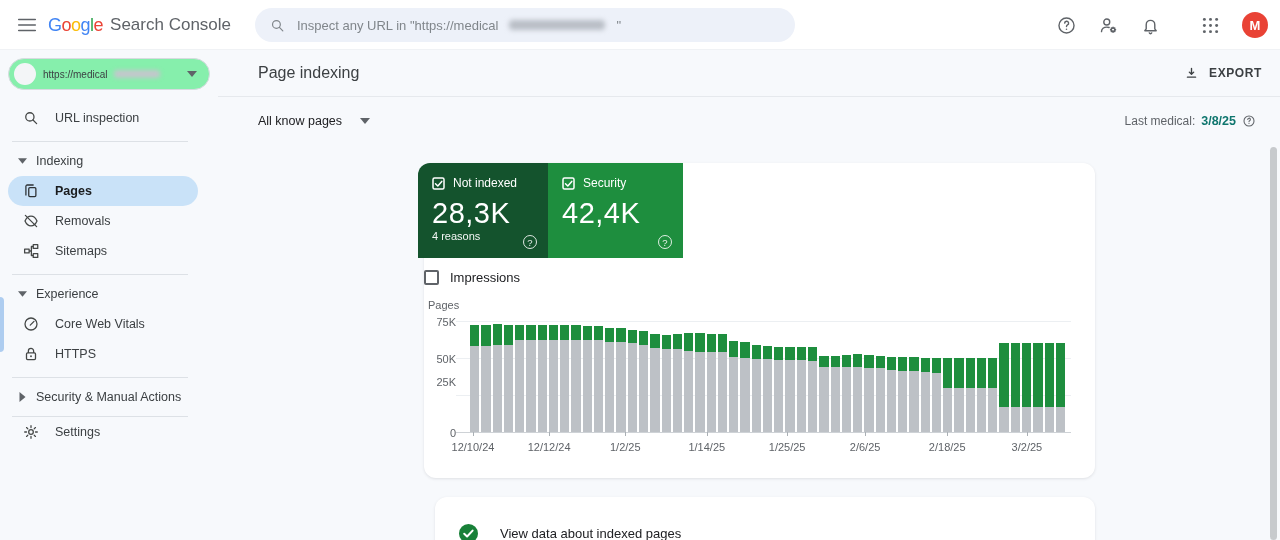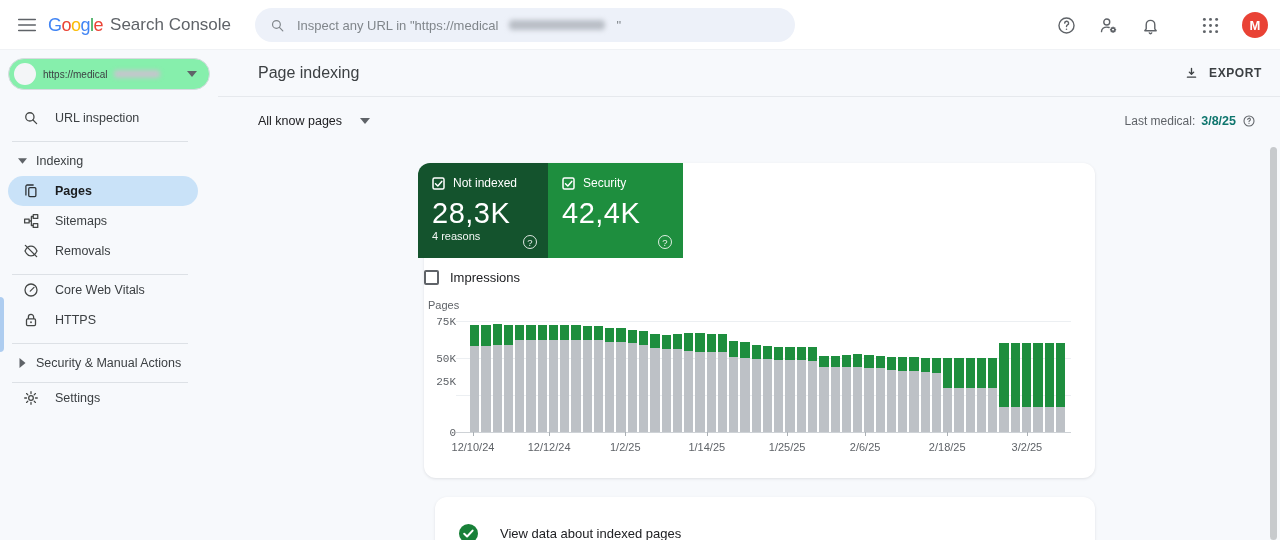--- a/index.html
+++ b/index.html
@@ -73,21 +73,21 @@
   .tile-help { position:absolute; right:11px; bottom:9px; width:14px; height:14px;
                border:1.3px solid rgba(255,255,255,.85); border-radius:50%; font-size:9.5px;
                display:flex; align-items:center; justify-content:center; color:rgba(255,255,255,.9); cursor:pointer; }
   .impressions { position:absolute; top:107px; left:0; display:flex; align-items:center; gap:11px;
                  font-size:13px; font-weight:500; color:#202124; }
   .imp-box { width:15px; height:15px; border:2px solid #5f6368; border-radius:2px; background:#fff; cursor:pointer; }
 
   .chart { position:absolute; left:0; top:136px; width:100%; height:170px; font-size:11px; color:#5f6368; }
   .pages-label { position:absolute; left:4px; top:0; }
   .y-labels { position:absolute; left:0; top:22px; width:32px; height:111px; }
-  .y-labels div { position:absolute; right:0;font-family:Liberation Mono, monospace; }
+  .y-labels div { position:absolute; right:0; }
   .plot-area { position:absolute; left:46px; top:22px; width:595px; height:111px; }
   .grid-line { position:absolute; left:-14px; right:-6px; height:1px; background:#eceff2; }
   .grid-line.base { background:#ced2d6; }
   .bars { position:absolute; left:0; top:0; width:100%; height:111px; display:flex; align-items:flex-end; gap:2px; }
   .bar-col { flex:1; display:flex; flex-direction:column; justify-content:flex-end; cursor:pointer; }
   .x-tick { position:absolute; top:111px; width:1px; height:4px; background:#aab0b5; }
   .x-label { position:absolute; top:120px; transform:translateX(-50%); white-space:nowrap; }
 
   
   .footer-card { position:absolute; left:217px; top:447px; width:660px; height:72px; background:#fff;
@@ -184,41 +184,47 @@
       <span class="nav-icon">
           <svg viewBox="0 0 24 24" fill="none" stroke="currentColor" stroke-width="1.7" stroke-linejoin="round">
             <path d="M15.5 4H7a1.8 1.8 0 0 0-1.8 1.8V18"></path>
             <rect x="9" y="7.5" width="9.5" height="12" rx="1.5"></rect>
           </svg>
         </span>
       <span>Pages</span>
     </div>
     <div class="nav-item">
       <span class="nav-icon">
+          <svg viewBox="0 0 24 24" fill="none" stroke="currentColor" stroke-width="1.7" stroke-linecap="round" stroke-linejoin="round">
+            <path d="M4 12c2-4.5 5-6.5 8-6.5s6 2 8 6.5c-2 4.5-5 6.5-8 6.5s-6-2-8-6.5z"></path>
+            <path d="M4.5 4.5l15 15"></path>
+          </svg>
+        </span>
+      <span>Removals</span>
+    </div>
+    <div class="nav-item">
+      <span class="nav-icon">
           <svg viewBox="0 0 24 24" fill="none" stroke="currentColor" stroke-width="1.7" stroke-linejoin="round">
             <rect x="3.5" y="9.5" width="6" height="5"></rect>
             <rect x="15" y="3.5" width="6" height="5"></rect>
             <rect x="15" y="15.5" width="6" height="5"></rect>
             <path d="M9.5 12h3V6H15M12.5 12v6H15"></path>
           </svg>
         </span>
       <span>Sitemaps</span>
     </div>
-    <div class="nav-item">
-      <span class="nav-icon">
-          <svg viewBox="0 0 24 24" fill="none" stroke="currentColor" stroke-width="1.7" stroke-linecap="round" stroke-linejoin="round">
-            <path d="M4 12c2-4.5 5-6.5 8-6.5s6 2 8 6.5c-2 4.5-5 6.5-8 6.5s-6-2-8-6.5z"></path>
-            <path d="M4.5 4.5l15 15"></path>
-          </svg>
-        </span>
-      <span>Removals</span>
-    </div>
 
     <div class="nav-divider"></div>
 
+    <div class="nav-section">
+      <svg class="caret" width="9" height="6" viewBox="0 0 10 6" fill="currentColor">
+          <path d="M0 0h10L5 6z"></path>
+        </svg>
+      <span>Experience</span>
+    </div>
     <div class="nav-item">
       <span class="nav-icon">
           <svg viewBox="0 0 24 24" fill="none" stroke="currentColor" stroke-width="1.7" stroke-linecap="round">
             <circle cx="12" cy="12" r="8"></circle>
             <path d="M11 13.5 16 8.5"></path>
           </svg>
         </span>
       <span>Core Web Vitals</span>
     </div>
     <div class="nav-item">

